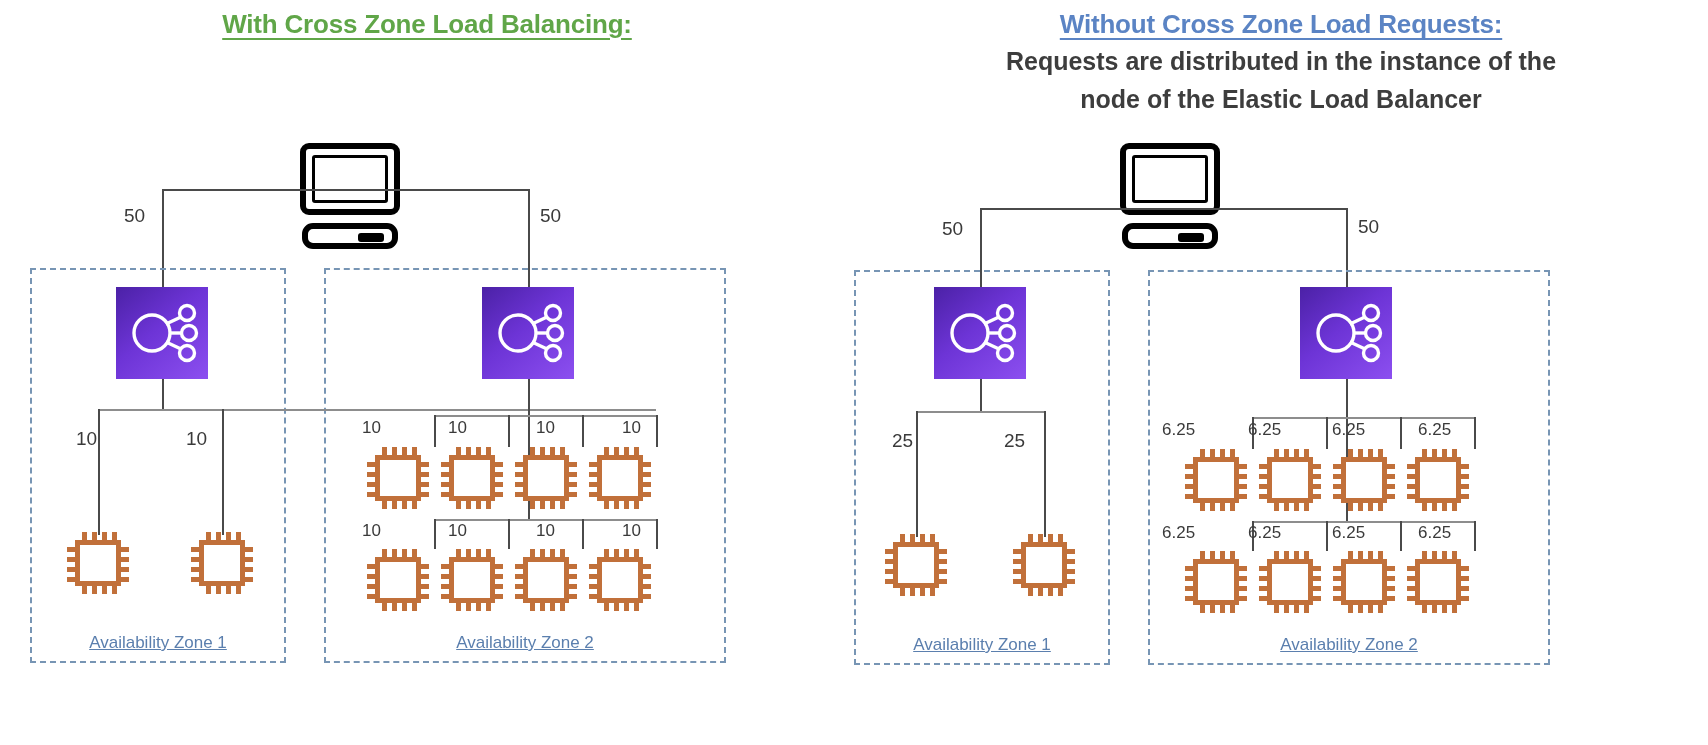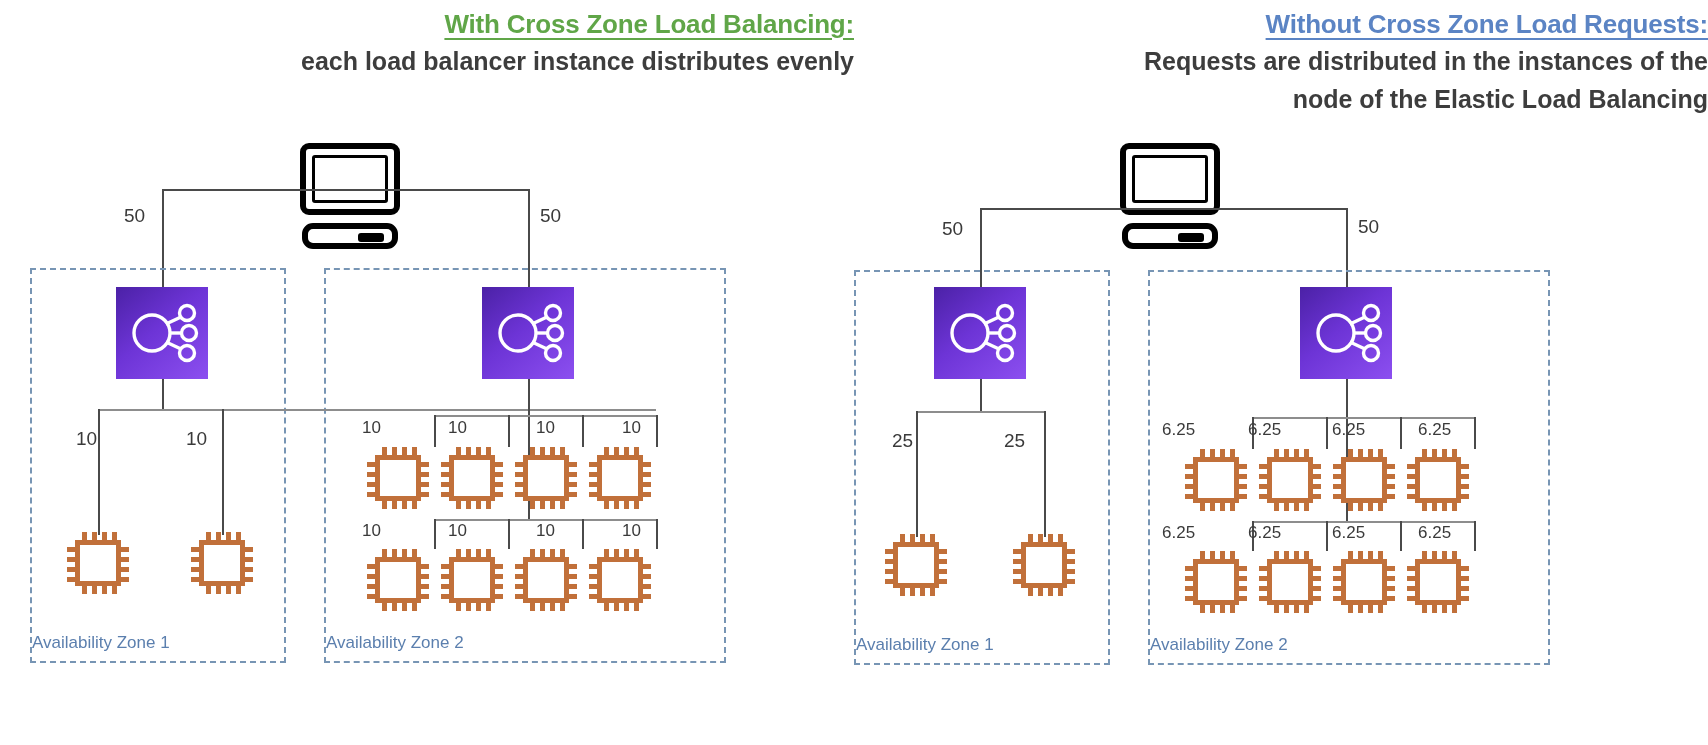--- a/index.html
+++ b/index.html
@@ -3,31 +3,31 @@
 <meta charset="utf-8">
 <style>
   html,body{margin:0;padding:0;background:#ffffff;}
   body{width:1708px;height:745px;position:relative;overflow:hidden;
        font-family:"Liberation Sans", sans-serif;color:#3a3a3a;}
 
   .panel{position:absolute;top:0;height:745px;width:854px;}
   .panel.left{left:0;}
   .panel.right{left:854px;}
 
-  .headings{position:absolute;left:0;width:854px;top:8px;text-align:right;}
+  .headings{position:absolute;left:0;width:854px;top:8px;text-align:center;}
   .h-title{font-size:26px;font-weight:bold;letter-spacing:-.2px;
            text-decoration:underline;text-underline-offset:5px;line-height:1.28;}
   .h-title.green{color:#60a648;}
   .h-title.blue{color:#5b84c4;}
   .h-sub{font-size:25px;font-weight:bold;color:#3d3d3d;line-height:1.35;margin-top:4px;}
 
   
   .az{position:absolute;border:2px dashed #7795b4;box-sizing:border-box;background:transparent;}
-  .az-label{position:absolute;bottom:8px;left:0;width:100%;
-            font-size:17px;color:#5b7fae;}
+  .az-label{position:absolute;bottom:8px;left:0;width:100%;text-align:center;
+            font-size:17px;color:#5b7fae;text-decoration:underline;}
 
   
   .computer{position:absolute;}
   .comp-screen{position:absolute;left:0;top:0;width:100px;height:72px;
       border:6px solid #000;border-radius:9px;box-sizing:border-box;background:#fff;}
   .comp-screen:after{content:"";position:absolute;left:6px;top:6px;right:6px;bottom:6px;
       border:3px solid #000;border-radius:3px;box-sizing:border-box;}
   .comp-base{position:absolute;left:2px;top:80px;width:96px;height:26px;
       border:6px solid #000;border-radius:11px;box-sizing:border-box;background:#fff;}
   .comp-base:after{content:"";position:absolute;right:8px;top:4px;width:26px;height:9px;
@@ -53,21 +53,20 @@
   .num{position:absolute;font-size:19px;color:#3a3a3a;white-space:nowrap;}
   .num.sm{font-size:17px;}
 </style>
 </head>
 <body>
 
 <div class="panel left">
 
   <div class="headings">
     <div class="h-title green">With Cross Zone Load Balancing:</div>
-    <div class="h-sub">each load balancer instance distributes evenly</div>
   </div>
 
   <div class="computer" style="left:300px;top:143px;width:100px;height:106px;">
     <div class="comp-screen"></div>
     <div class="comp-base"></div>
   </div>
 
   <div class="ln h" style="left:162px;top:189px;width:367px;"></div>
   <div class="ln v" style="left:162px;top:189px;height:110px;"></div>
   <div class="ln v" style="left:528px;top:189px;height:110px;"></div>
@@ -329,22 +328,22 @@
       <i style="right:0;top:25px;width:10px;height:5px;"></i>
       <i style="right:0;top:35px;width:10px;height:5px;"></i>
       <i style="right:0;top:45px;width:10px;height:5px;"></i>
   </div>
 </div>
 
 <div class="panel right">
 
   <div class="headings">
     <div class="h-title blue">Without Cross Zone Load Requests:</div>
-    <div class="h-sub">Requests are distributed in the instances of the</div>
-    <div class="h-sub">node of the Elastic Load Balancing</div>
+    <div class="h-sub">Requests are distributed in the instance of the</div>
+    <div class="h-sub">node of the Elastic Load Balancer</div>
   </div>
 
   <div class="computer" style="left:266px;top:143px;width:100px;height:106px;">
     <div class="comp-screen"></div>
     <div class="comp-base"></div>
   </div>
 
   <div class="ln h" style="left:126px;top:208px;width:366px;"></div>
   <div class="ln v" style="left:126px;top:208px;height:91px;"></div>
   <div class="ln v" style="left:492px;top:208px;height:91px;"></div>

